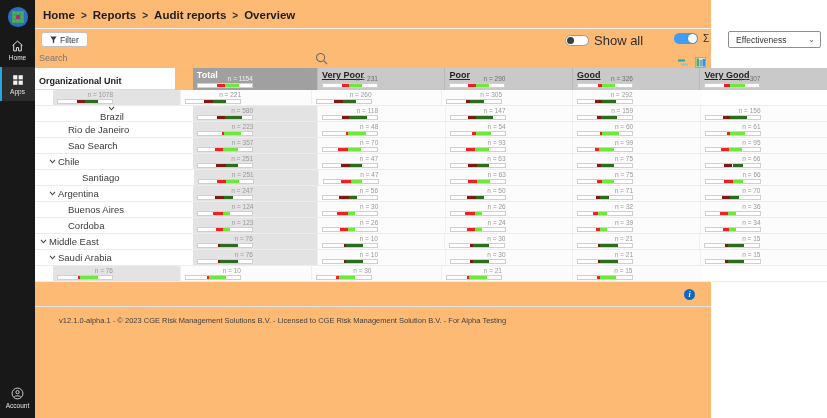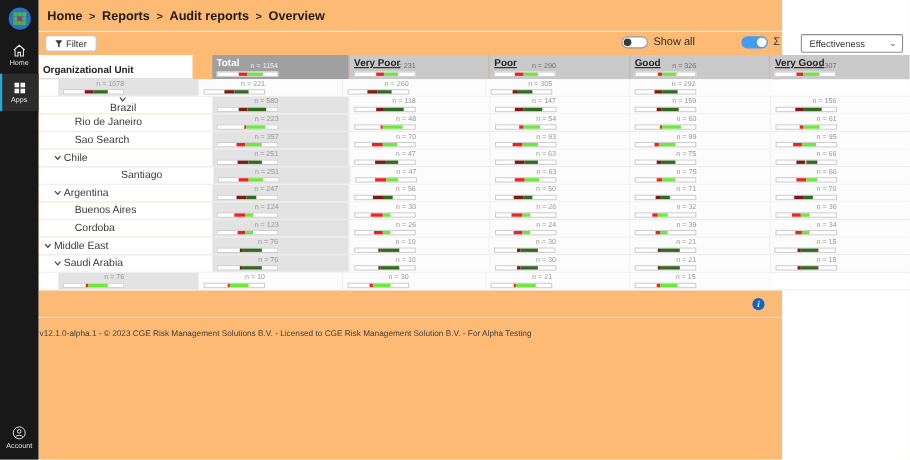--- a/index.html
+++ b/index.html
@@ -27,21 +27,21 @@
   #toolbar { position:relative; height:21px; }
   #filter-btn { position:absolute; left:6px; top:3px; height:15px; background:#fff;
     border:1px solid #c3c3c3; border-radius:3px; font-size:8.5px; color:#333;
     display:flex; align-items:center; padding:0 8px; gap:3px; cursor:pointer; }
   .toggle-group { position:absolute; display:flex; align-items:center; gap:5px; }
   .tog { width:24px; height:11px; border-radius:6px; position:relative; cursor:pointer; }
   .tog.off { background:#fff; border:1px solid #9a9a9a; }
   .tog.off .knob { position:absolute; left:1px; top:1px; width:7px; height:7px; border-radius:50%; background:#3c3c3c; }
   .tog.on { background:#3f9df5; }
   .tog.on .knob { position:absolute; right:1px; top:1px; width:9px; height:9px; border-radius:50%; background:#fff; box-shadow:0 0 1px rgba(0,0,0,.4); }
-  .tog-label { font-size:10px; color:#2e2e2e;text-align:right; }
+  .tog-label { font-size:13px; color:#2e2e2e;text-align:right; }
   #sigma-label { font-size:10px; color:#2e2e2e; }
   #effect-select { position:absolute; left:693px; top:2px; width:93px; height:17px; border:1px solid #8d8d8d;
     border-radius:2px; background:#fff; display:flex; align-items:center; justify-content:space-between;
     padding:0 5px 0 7px; font-size:8.5px; color:#333; cursor:pointer; }
   .dd-arrow { font-size:8px; color:#555; }
 
   #search-row { position:relative; height:18px; }
   #search-input { position:absolute; left:4px; top:1px; width:272px; height:15px; border:none;
     border-bottom:1px solid #c9c9c9; font-size:9px; color:#333; outline:none; background:transparent;
     font-family:"Liberation Sans", sans-serif; }
@@ -77,21 +77,21 @@
   .cell-total { background:#e3e3e3; position:relative; }
   .cell-cat { background:#fcfcfc; position:relative; border-left:1px solid #f0f0f0; }
   .b-barwrap { position:absolute; top:1px; left:4px; width:56px; }
 
   
   #below-table { position:relative; height:24px; }
   #info-icon { position:absolute; right:16px; top:7px; width:11px; height:11px; border-radius:50%;
     background:#1565c0; color:#fff; font-size:8px; font-weight:bold; display:flex; align-items:center;
     justify-content:center; cursor:pointer; font-family:"Liberation Serif", serif; font-style:italic; }
   #footer-divider { border-top:1px solid #e2e2e2; }
-  #footer-text { padding:9px 0 0 1px; font-size:7.5px; color:#3f3f3f; }
+  #footer-text { padding:9px 0 0 24px; font-size:7.5px; color:#3f3f3f; }
 </style>
 </head>
 <body>
 
 <div id="app">
 
   <div id="sidebar">
     <div class="logo-box">
       <svg width="22" height="22" viewBox="0 0 24 24">
         <circle cx="12" cy="12" r="11" fill="#2b6fc0"></circle>
@@ -155,20 +155,45 @@
             <div class="knob"></div>
           </div>
         <span id="sigma-label">Σ</span>
       </div>
       <div id="effect-select">
         <span>Effectiveness</span>
         <span class="dd-arrow">⌄</span>
       </div>
     </div>
 
+    <div id="search-row">
+      <input id="search-input" type="text" placeholder="Search" style="">
+      <span id="search-icon">
+        <svg width="13" height="13" viewBox="0 0 14 14">
+          <circle cx="6" cy="6" r="4.4" fill="none" stroke="#6e6e6e" stroke-width="1.2"></circle>
+          <line x1="9.4" y1="9.4" x2="13" y2="13" stroke="#6e6e6e" stroke-width="1.3"></line>
+        </svg>
+      </span>
+      <div id="view-icons">
+        <span>
+          <svg width="12" height="10" viewBox="0 0 12 10">
+            <rect x="1" y="1.5" width="7" height="2" fill="#26a69a"></rect>
+            <rect x="4" y="5.5" width="7" height="2" fill="#80cbc4"></rect>
+          </svg>
+        </span>
+        <span>
+          <svg width="11" height="11" viewBox="0 0 11 11">
+            <rect x="0.5" y="0.5" width="10" height="10" fill="#e0e0e0" stroke="#9e9e9e" stroke-width="0.8"></rect>
+            <rect x="1.5" y="1.5" width="2.5" height="8" fill="#4caf50"></rect>
+            <rect x="4.5" y="3" width="2.5" height="6.5" fill="#90a4ae"></rect>
+            <rect x="7.5" y="2" width="2.5" height="7.5" fill="#2196f3"></rect>
+          </svg>
+        </span>
+      </div>
+    </div>
 
     <div id="grid">
       <div class="t-header" id="grid-header">
         <div class="col-org h-org">Organizational Unit</div>
       <div class="col-total h-total">
             <span class="h-label">Total</span>
             <div class="h-barwrap">
               <span class="n-label">n = 1154</span>
               <div class="bar-track">
                 <div class="seg" style="left: 36%; width: 14%; background: rgb(238, 34, 34);"></div>
@@ -469,21 +494,21 @@
               <div class="b-barwrap">
                 <span class="n-label">n = 66</span>
                 <div class="bar-track">
                   <div class="seg" style="left: 34%; width: 16%; background: rgb(122, 27, 20);"></div>
                   <div class="seg" style="left: 50%; width: 20%; background: rgb(46, 107, 31);"></div>
                 </div>
               </div>
             </div>
           </div>
           <div class="t-row">
-            <div class="col-org cell-org" style="padding-left: 47px; justify-content: center;">
+            <div class="col-org cell-org" style="padding-left: 47px;">
               <span>Santiago</span>
             </div>
             <div class="col-total cell-total">
               <div class="b-barwrap">
                 <span class="n-label">n = 251</span>
                 <div class="bar-track">
                   <div class="seg" style="left: 34%; width: 17%; background: rgb(238, 34, 34);"></div>
                   <div class="seg" style="left: 51%; width: 24%; background: rgb(111, 232, 60);"></div>
                 </div>
               </div>

